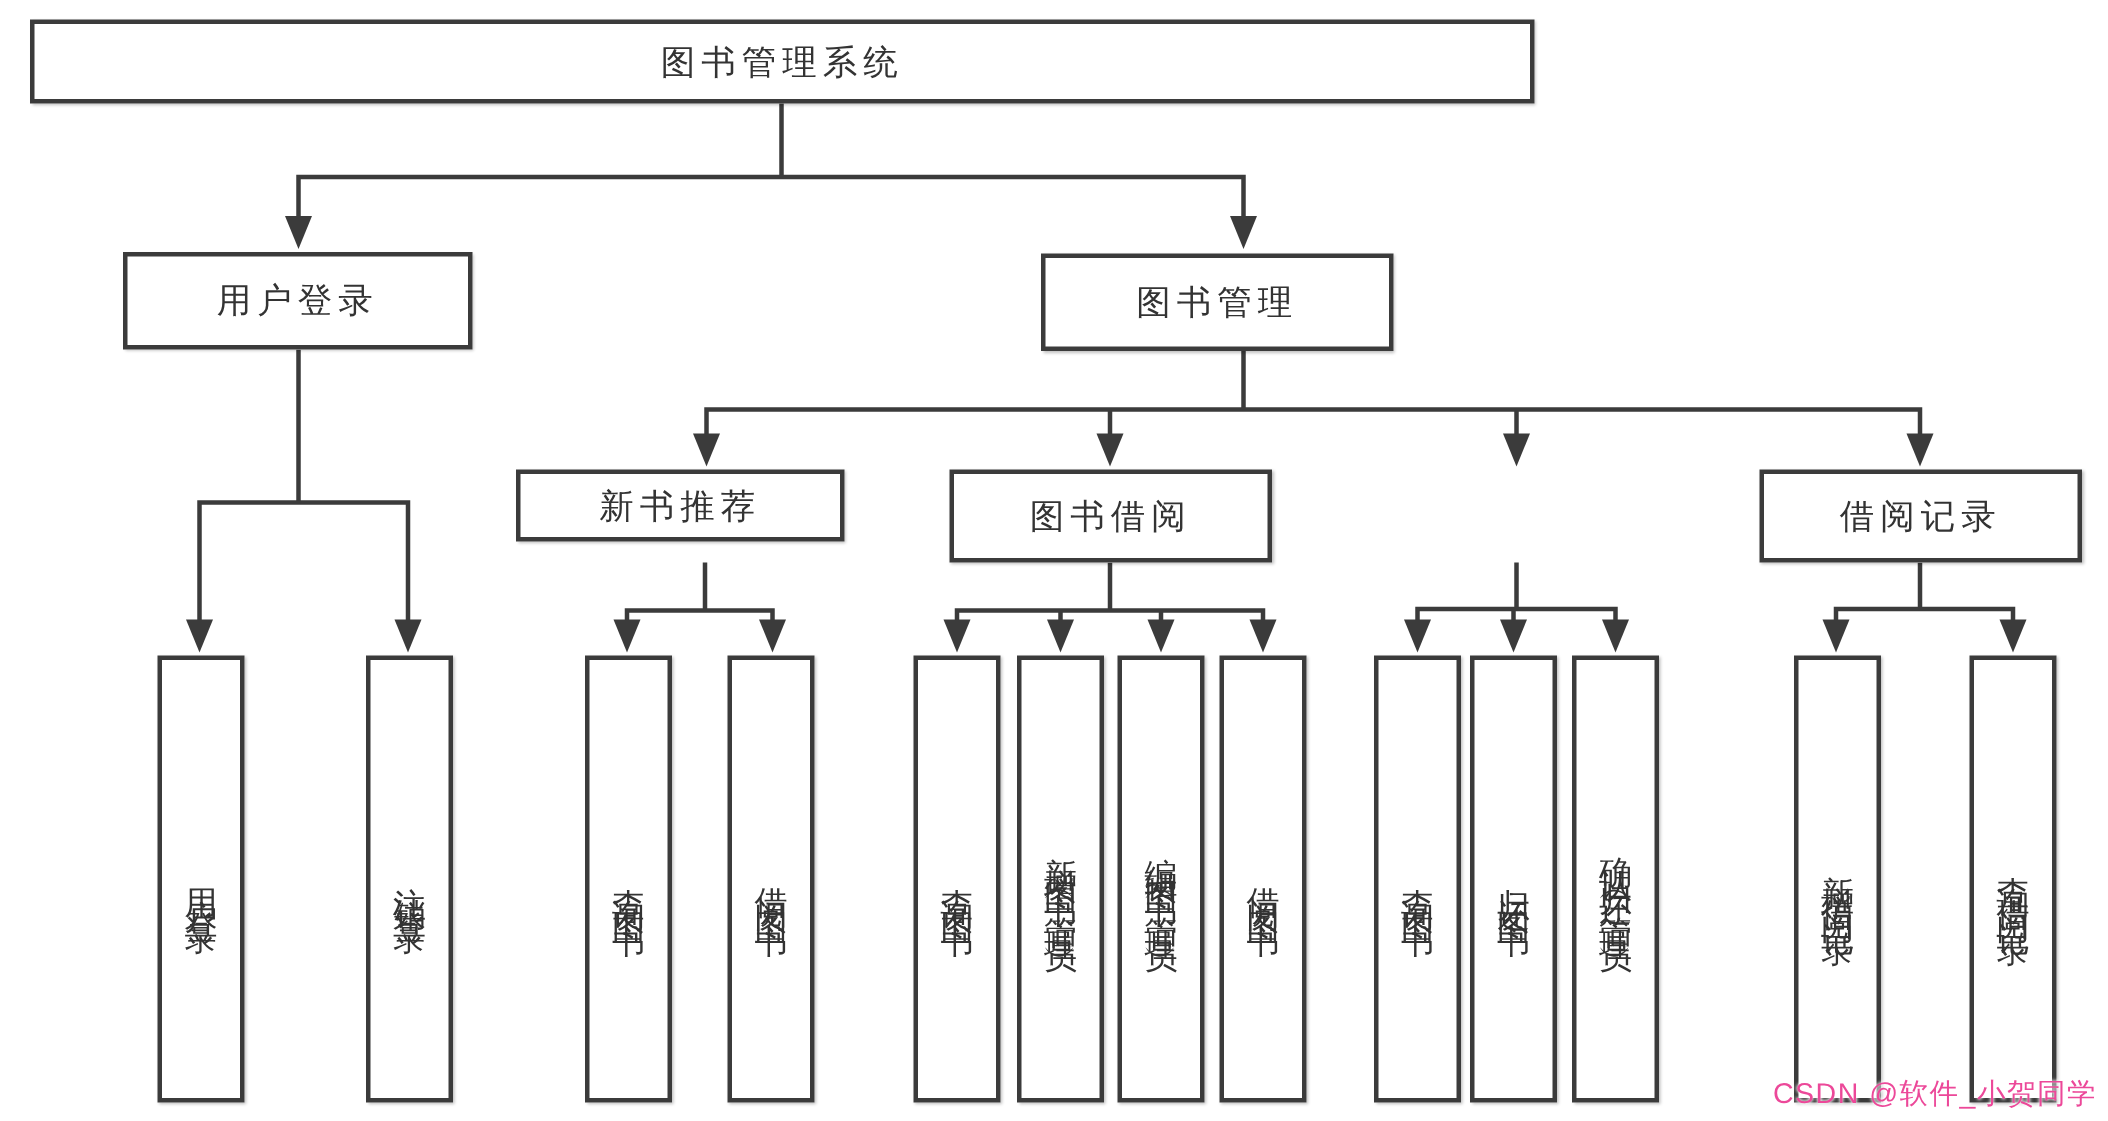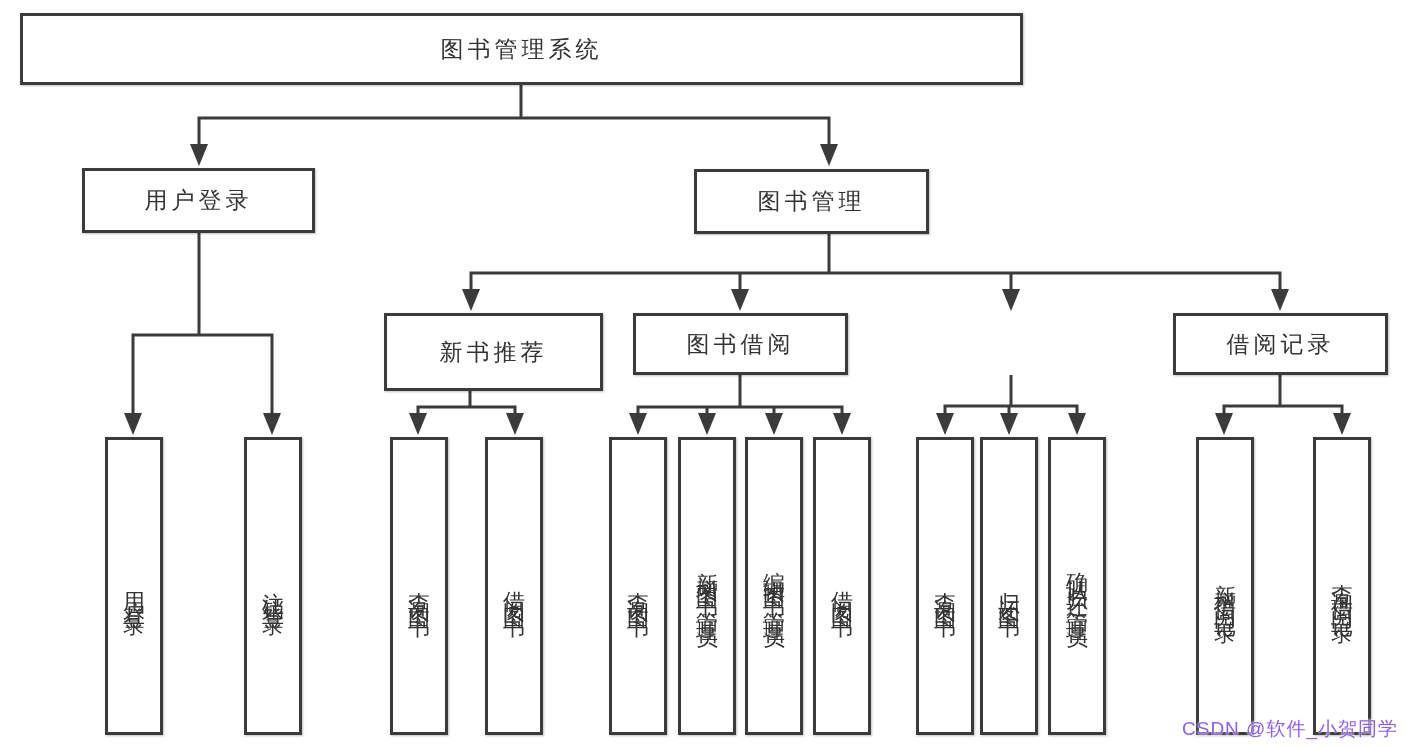--- a/index.html
+++ b/index.html
@@ -28,42 +28,42 @@
   }
   .node.v .label{
     writing-mode:vertical-rl;
     text-orientation:mixed;
     font-size:22px;
     letter-spacing:8px;
     margin-bottom:-8px;
     line-height:1;
   }
   
-  .n-root   {left:20px;  top:13px;  width:1003px; height:72px;}
+  .n-root   {left:20px;  top:13px;  width:1003px; height:56px;}
   .n-user   {left:82px;  top:168px; width:233px;  height:65px;}
   .n-mgmt   {left:694px; top:169px; width:235px;  height:65px;}
-  .n-new    {left:384px; top:313px; width:219px;  height:78px;}
+  .n-new    {left:344px; top:313px; width:219px;  height:48px;}
   .n-borrow {left:633px; top:313px; width:215px;  height:62px;}
   .n-current{left:907px; top:313px; width:210px;  height:62px;}
   .n-records{left:1173px;top:313px; width:215px;  height:62px;}
   
   .leaf{top:437px;width:58px;height:298px;}
   .l1 {left:105px;}  .l2 {left:244px;}
   .l3 {left:390px;}  .l4 {left:485px;}
   .l5 {left:609px;}  .l6 {left:678px;}
   .l7 {left:745px;}  .l8 {left:813px;}
   .l9 {left:916px;}  .l10{left:980px;} .l11{left:1048px;}
   .l12{left:1196px;} .l13{left:1313px;}
   
   .watermark{
     position:absolute;
     left:1182px;top:716px;
     font-size:19px;
     letter-spacing:1px;
-    color:#8b5cf6;
+    color:#ec4899;
     text-shadow:0 0 3px #ffffff,0 0 2px #ffffff;
     white-space:nowrap;
     z-index:5;
   }
 </style>
 </head>
 <body>
 
 <div class="canvas">
 

